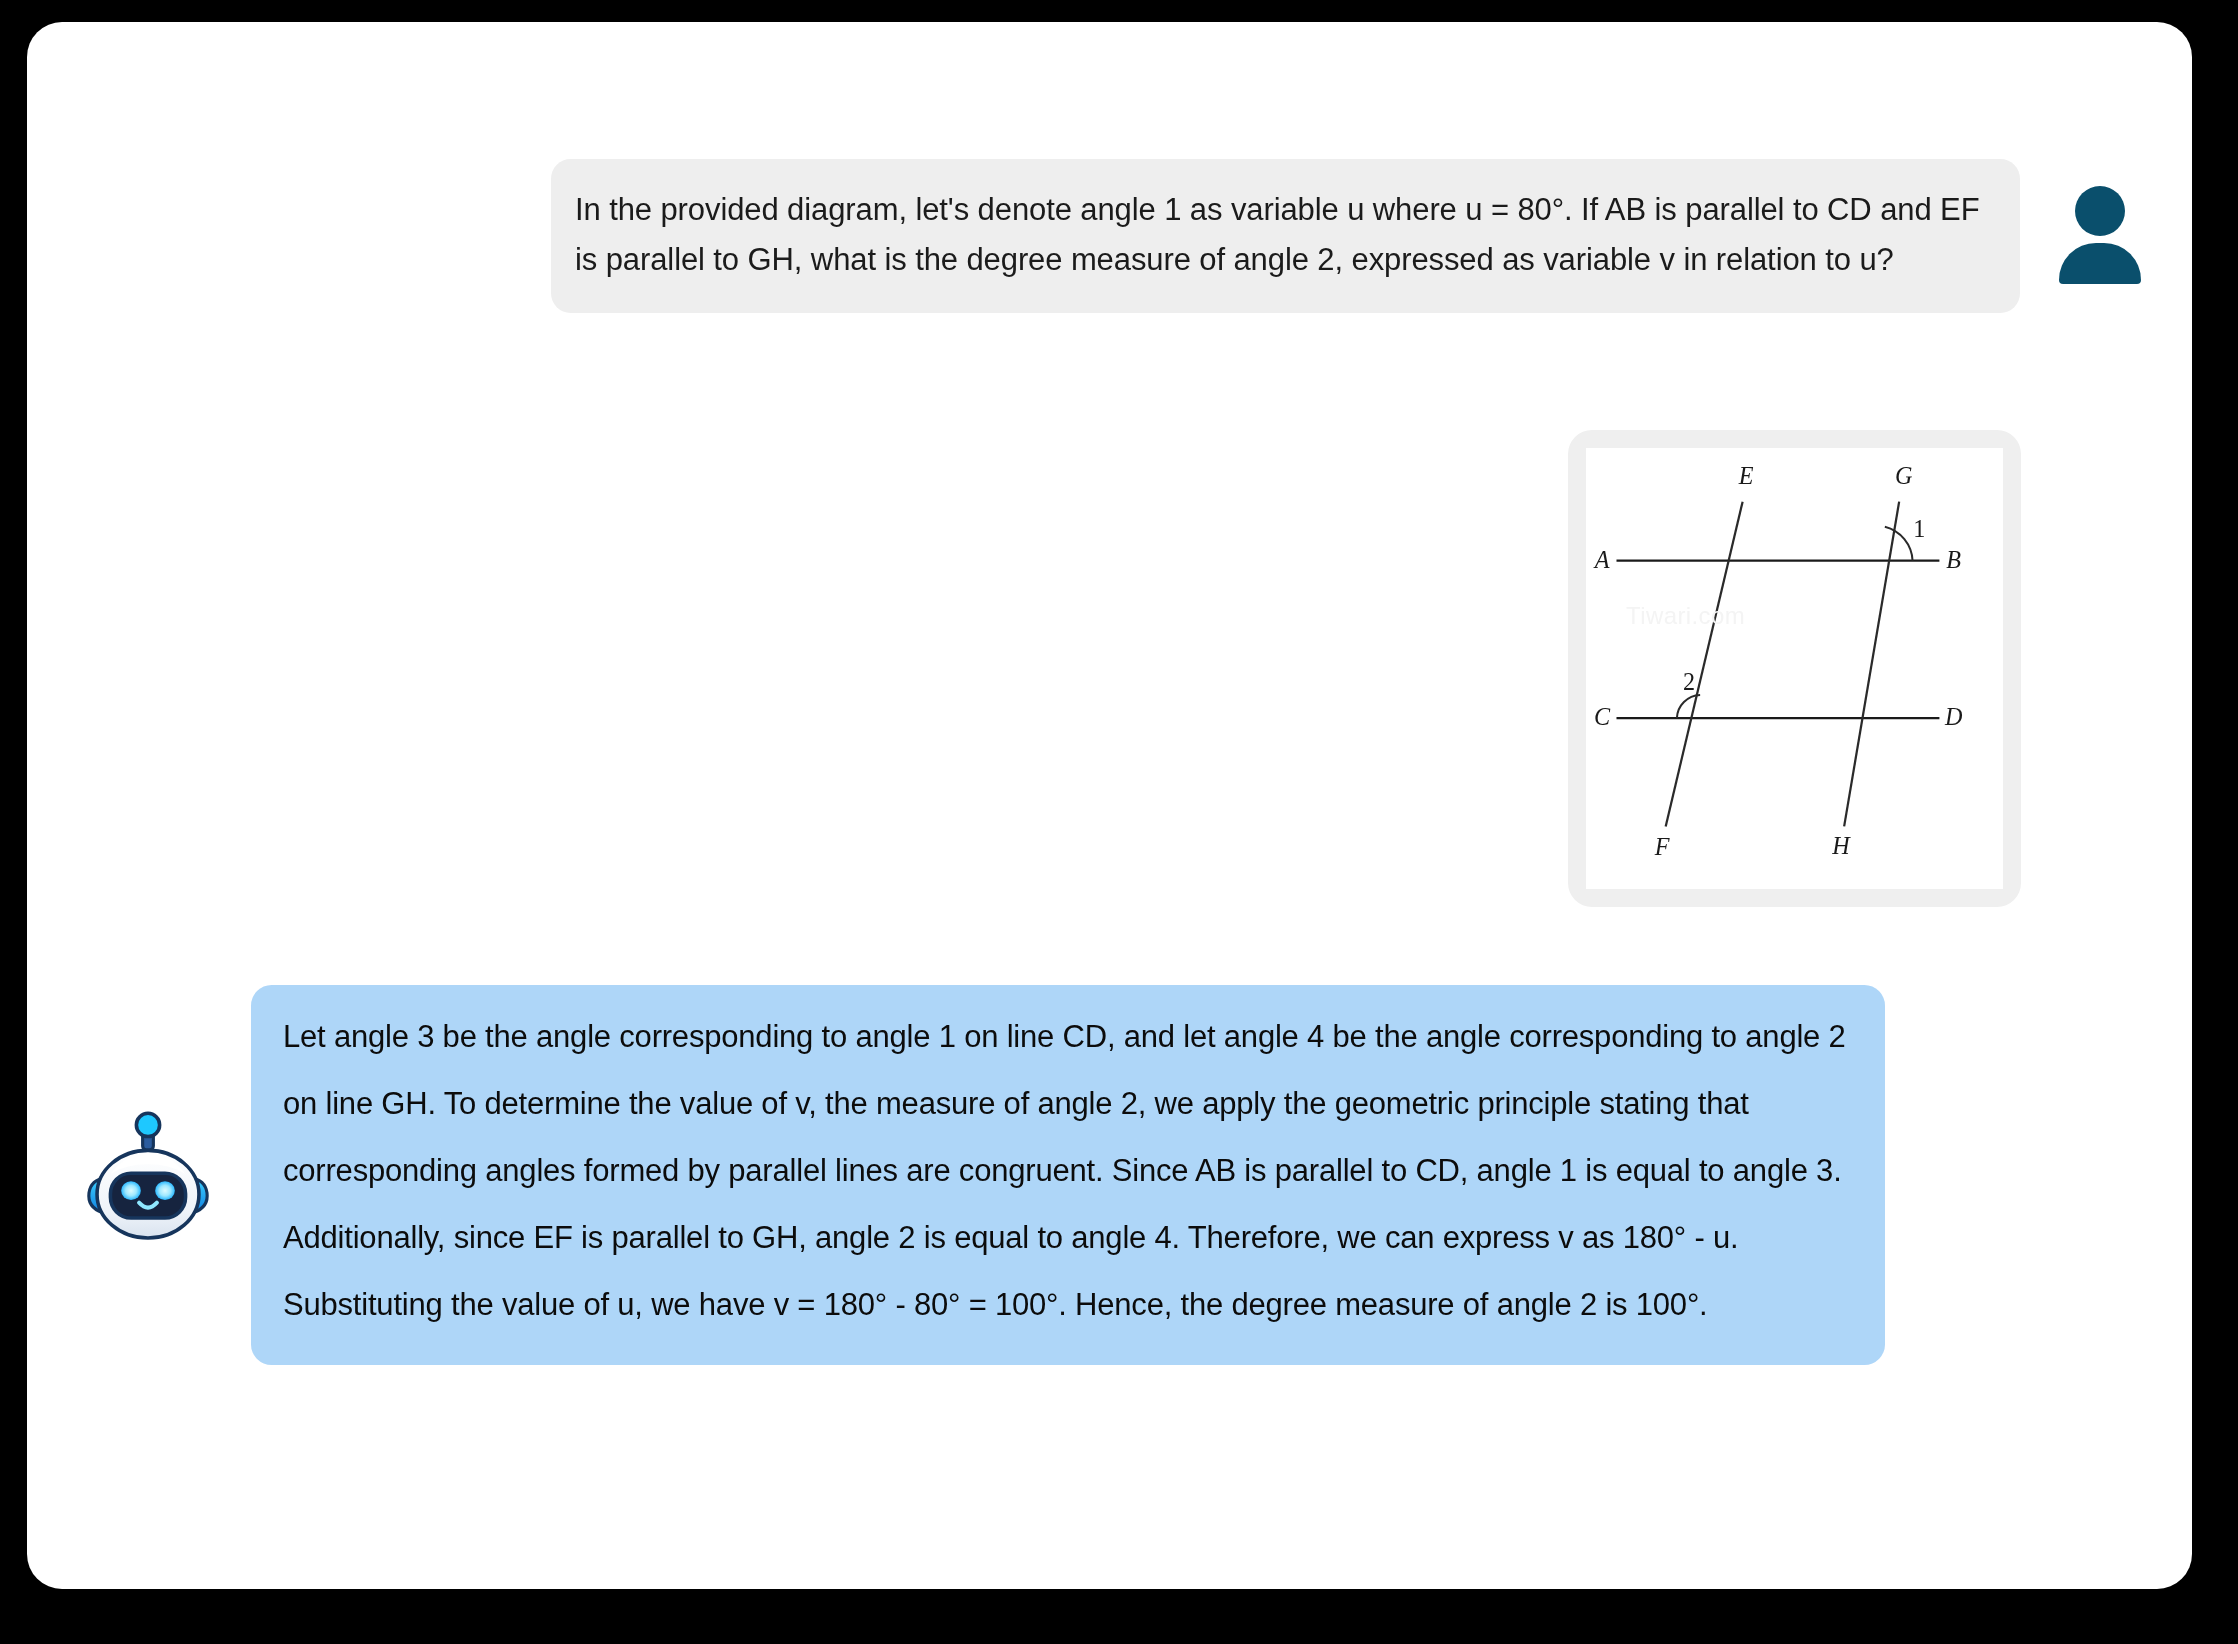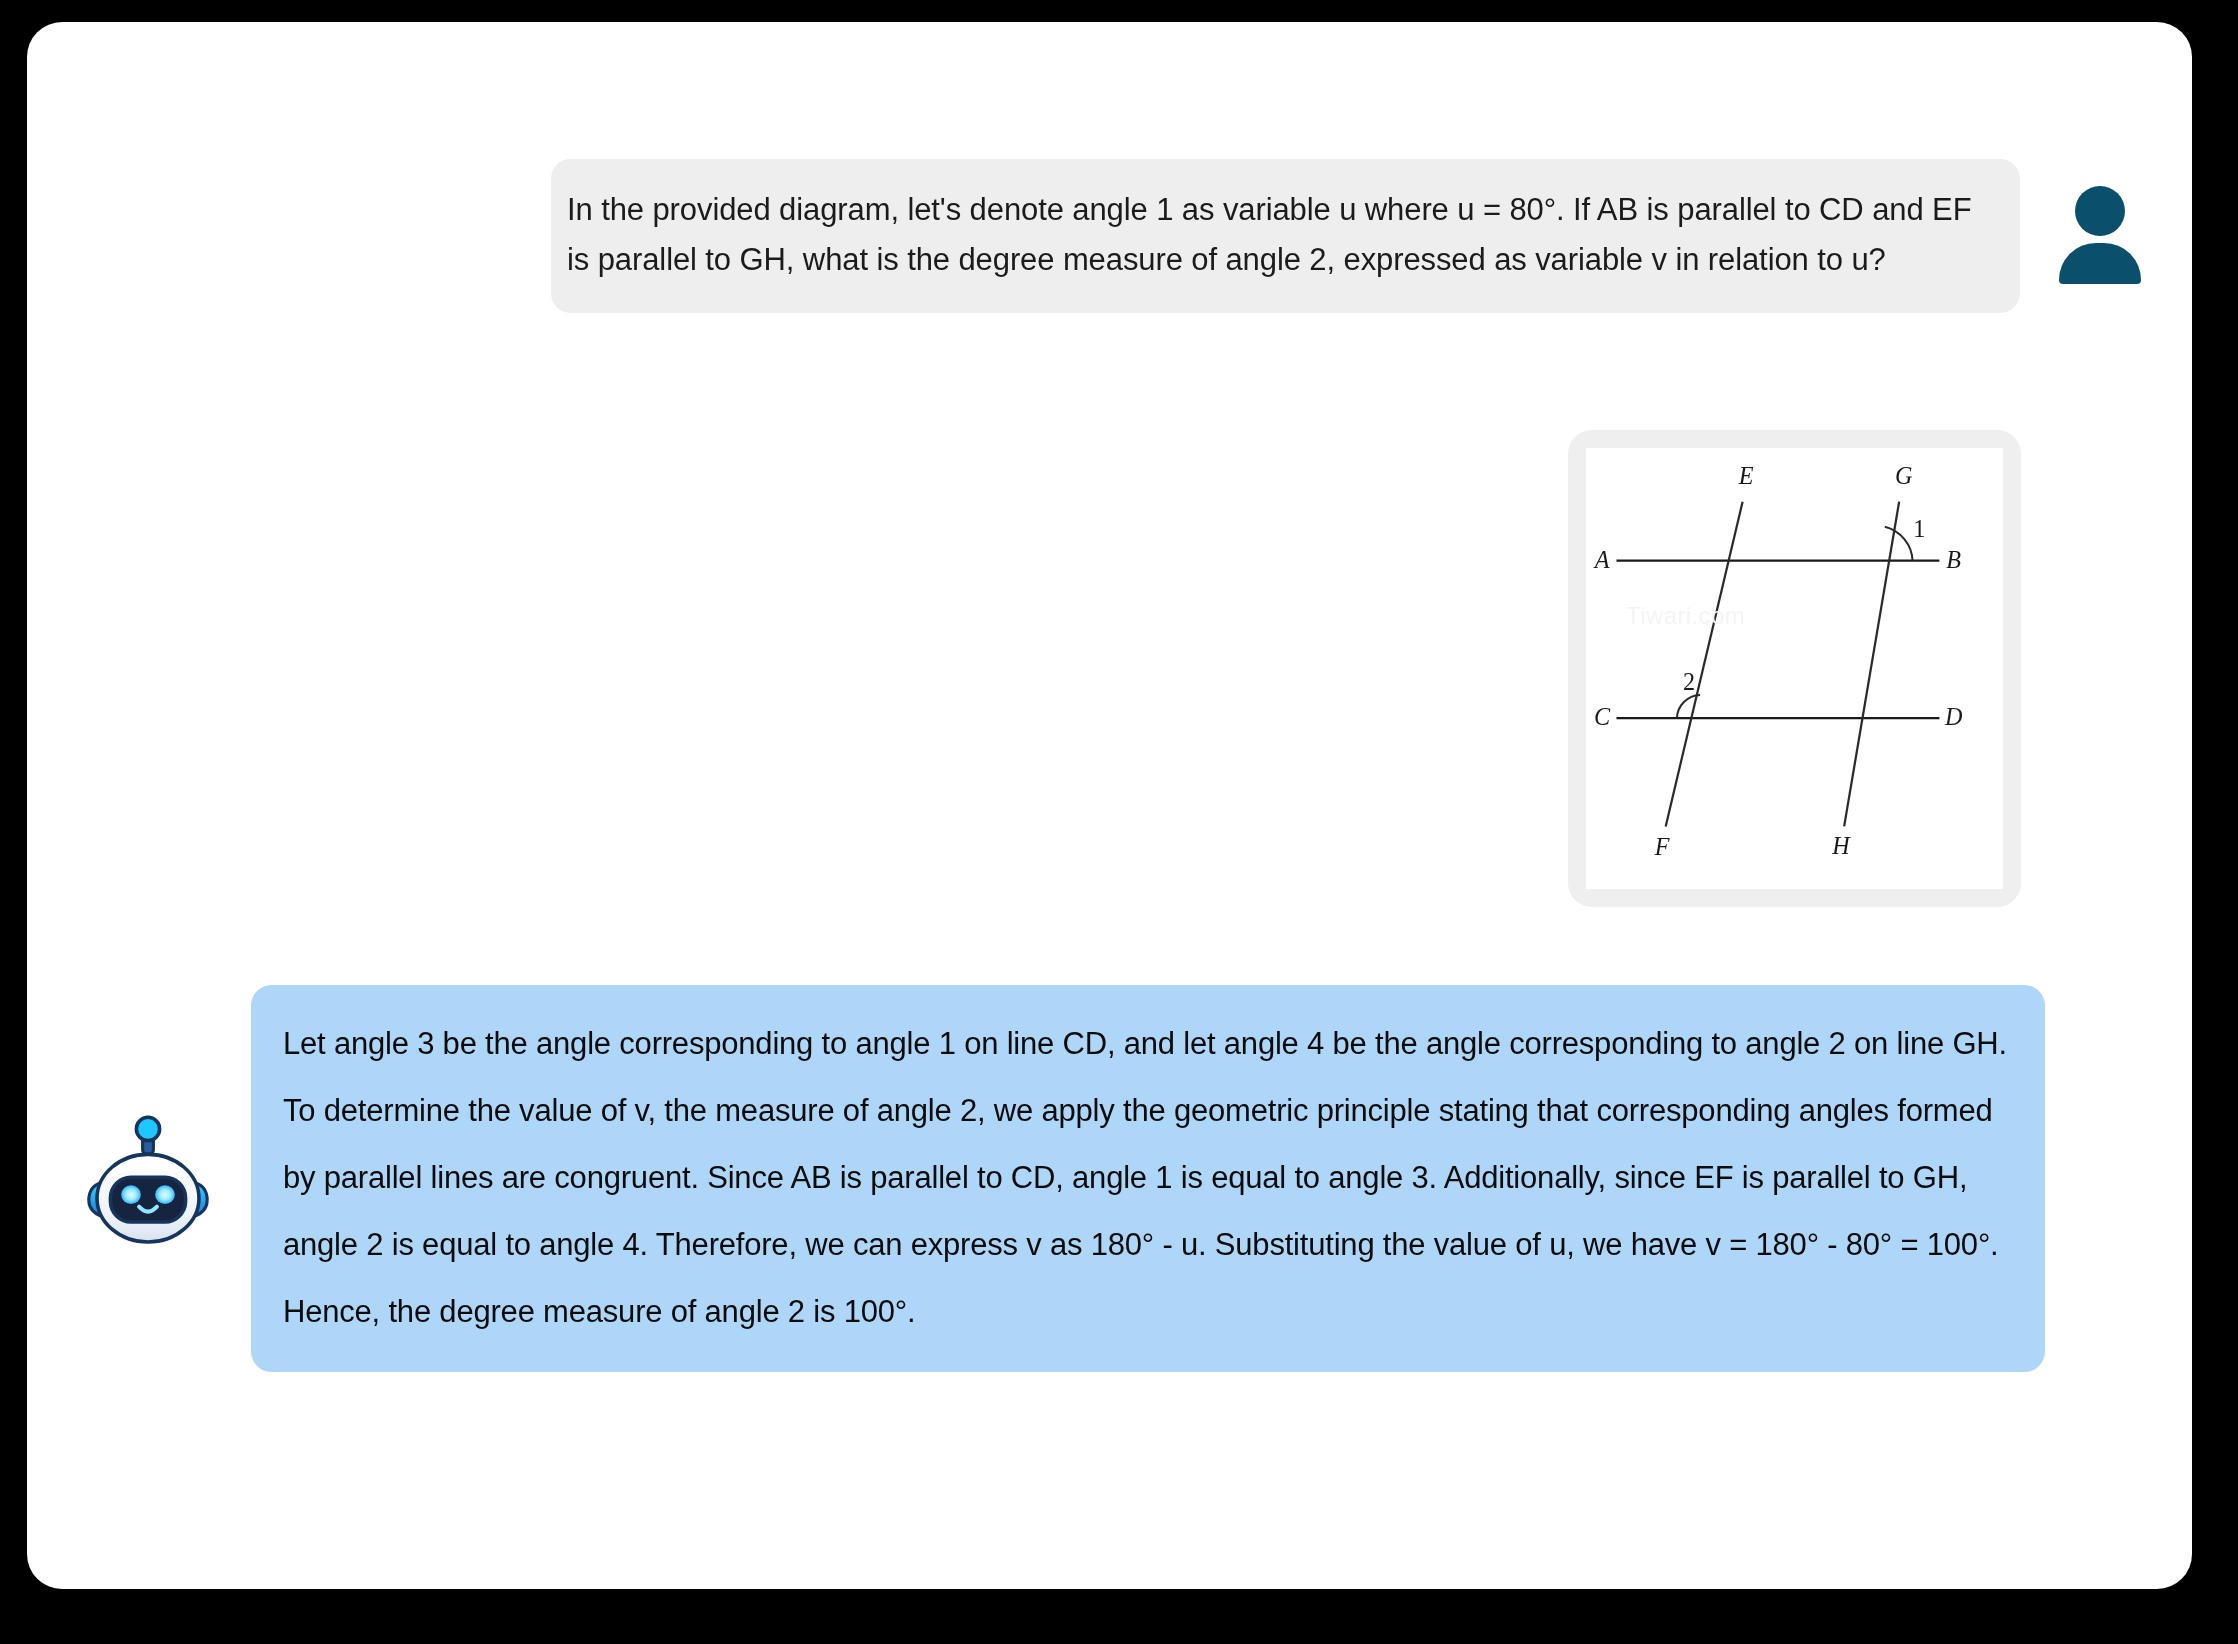--- a/index.html
+++ b/index.html
@@ -43,21 +43,21 @@
     width: 1621px;
     display: flex;
     align-items: flex-start;
     justify-content: flex-end;
     gap: 35px;
   }
 
   .bubble-user {
     background: #eeeeee;
     border-radius: 19.7px;
-    padding: 26px 33px 28px 16px;
+    padding: 26px 33px 28px 24px;
     max-width: 1469px;
     box-sizing: border-box;
   }
   .bubble-user .msg-text {
     font-size: 31px;
     line-height: 50px;
     color: #1b1b1b;
     letter-spacing: -0.1px;
     white-space: normal;
   }
@@ -143,23 +143,23 @@
     flex: 0 0 auto;
     width: 152px;
     height: 152px;
     position: relative;
   }
   .avatar-bot svg { display: block; width: 100%; height: 100%; }
 
   .bubble-assistant {
     background: #aed6f8;
     border-radius: 20.6px;
-    padding: 25px 32px 27px 32px;
-    box-sizing: border-box;
-    width: 1794px;
+    padding: 18px 32px 27px 32px;
+    box-sizing: border-box;
+    width: 1634px;
   }
   .bubble-assistant .msg-text {
     font-size: 31px;
     line-height: 67px;
     color: #0c0c0c;
     letter-spacing: -0.2px;
   }
 </style>
 </head>
 <body>

